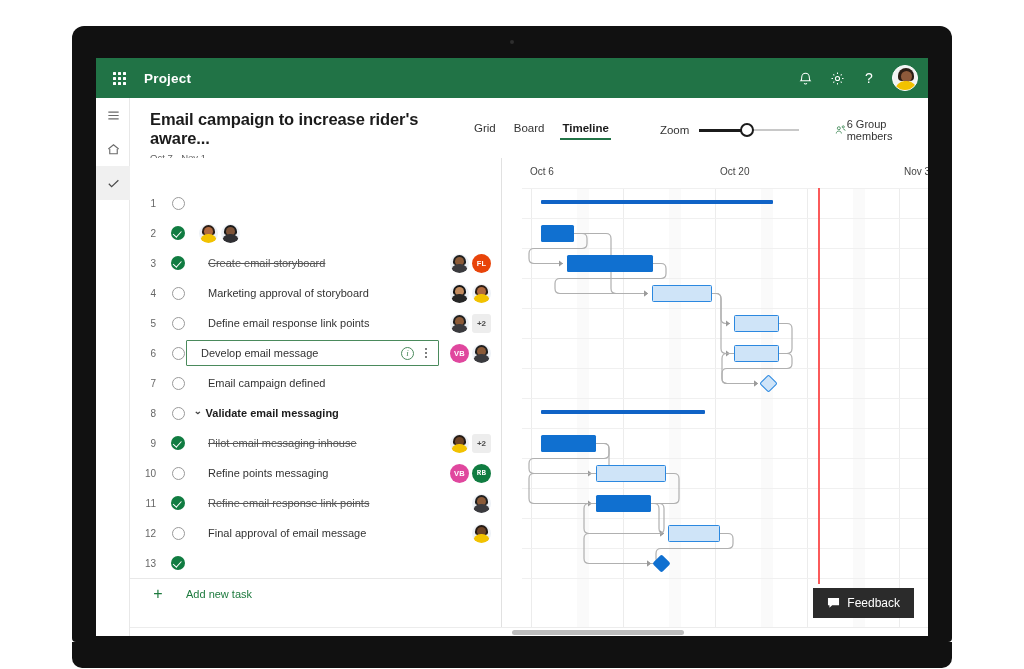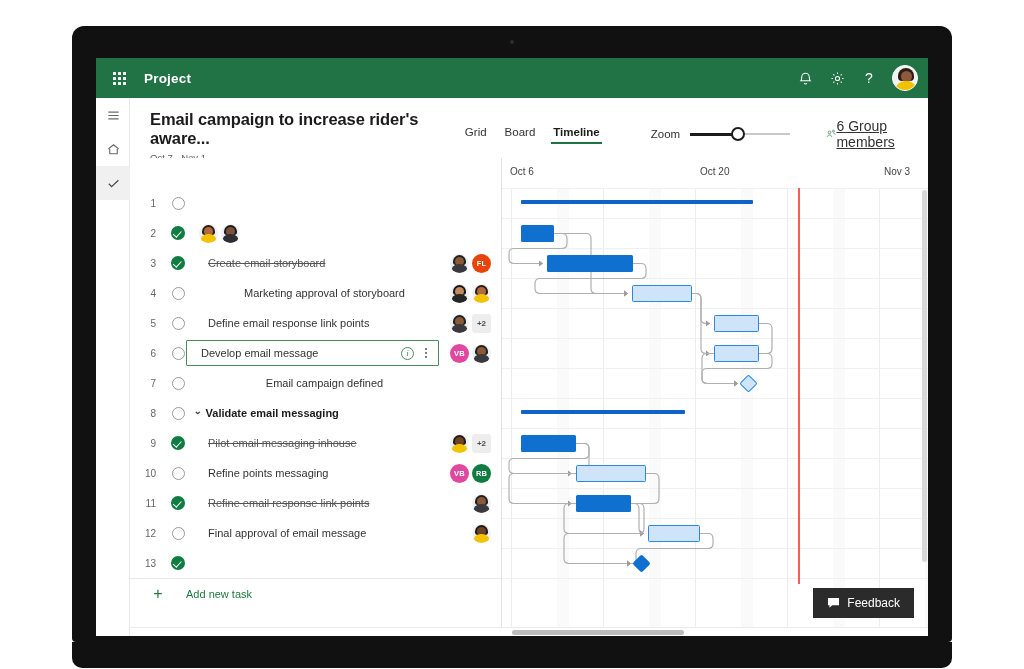--- a/index.html
+++ b/index.html
@@ -121,30 +121,30 @@
   #zoom-track-off { position: absolute; left: 0; top: 6px; width: 100px; height: 2px; background: #c8c8c8; }
   #zoom-track-on  { position: absolute; left: 0; top: 5.5px; width: 48px; height: 3px; background: #1b1b1b; }
   #zoom-thumb {
     position: absolute; left: 41px; top: 0px;
     width: 14px; height: 14px; border-radius: 50%;
     background: #ffffff; border: 2px solid #1b1b1b;
   }
   #members {
     display: flex; align-items: center; margin-left: 36px; cursor: pointer;
   }
-  #members-label { font-size: 14px; color: #333333; margin-left: 0; text-decoration: underline; }
+  #members-label { font-size: 11px; color: #333333; margin-left: 0; }
 
   
   #content { position: absolute; left: 34px; top: 100px; width: 798px; height: 478px; }
   #grid-pane {
     position: absolute; left: 0; top: 0; width: 372px; height: 478px;
     background: #ffffff; border-right: 1px solid #e1e1e1;
   }
   #chart-pane {
-    position: absolute; left: 372px; top: 0; width: 426px; height: 478px;
+    position: absolute; left: 392px; top: 0; width: 426px; height: 478px;
     background: #ffffff; overflow: hidden;
   }
 
   
   #grid-head { height: 30px; }
   .row {
     position: relative; height: 30px;
     display: flex; align-items: center;
     font-size: 11px; color: #333333;
   }
@@ -404,21 +404,21 @@
                   <div class="body" style="background: rgb(58, 58, 62);"></div>
                 </div>
                 <div class="av initials" style="background: rgb(232, 68, 10);">FL</div>
               </div>
             </div>
             <div class="row">
               <div class="row-num">4</div>
               <div class="chk">
                 <div class="ring"></div>
               </div>
-              <div class="tname" style="padding-left: 18px; text-align: center;">Marketing approval of storyboard</div>
+              <div class="tname" style="padding-left: 18px;">Marketing approval of storyboard</div>
               <div class="avatars">
                 <div class="av ph">
                   <div class="hair" style="left: 3px; top: 1px; width: 13px; height: 10px; background: rgb(20, 20, 20);"></div>
                   <div class="face" style="left: 5px; top: 3.5px; width: 9px; height: 9px; background: rgb(192, 138, 94);"></div>
                   <div class="body" style="background: rgb(38, 38, 38);"></div>
                 </div>
                 <div class="av ph">
                   <div class="hair" style="left: 3px; top: 1px; width: 13px; height: 10px; background: rgb(43, 29, 21);"></div>
                   <div class="face" style="left: 5px; top: 3.5px; width: 9px; height: 9px; background: rgb(176, 106, 62);"></div>
                   <div class="body" style="background: rgb(242, 194, 0);"></div>
@@ -462,21 +462,21 @@
                   <div class="face" style="left: 5px; top: 3.5px; width: 9px; height: 9px; background: rgb(138, 90, 56);"></div>
                   <div class="body" style="background: rgb(58, 58, 62);"></div>
                 </div>
               </div>
             </div>
             <div class="row">
               <div class="row-num">7</div>
               <div class="chk">
                 <div class="ring"></div>
               </div>
-              <div class="tname" style="padding-left: 18px; text-align: center;">Email campaign defined</div>
+              <div class="tname" style="padding-left: 18px;">Email campaign defined</div>
               <div class="avatars"></div>
             </div>
             <div class="row">
               <div class="row-num">8</div>
               <div class="chk">
                 <div class="ring"></div>
               </div>
               <div class="tname summary"><span class="caret" style="position: relative; top: -3px;">⌄</span>Validate email messaging</div>
               <div class="avatars"></div>
             </div>
@@ -496,21 +496,21 @@
               </div>
             </div>
             <div class="row">
               <div class="row-num">10</div>
               <div class="chk">
                 <div class="ring"></div>
               </div>
               <div class="tname" style="padding-left: 18px;">Refine points messaging</div>
               <div class="avatars">
                 <div class="av initials" style="background: rgb(224, 71, 158);">VB</div>
-                <div class="av initials" style="background: rgb(16, 124, 65);">RB</div>
+                <div class="av initials" style="background: rgb(16, 124, 65); font-family: Liberation Mono, monospace;">RB</div>
               </div>
             </div>
             <div class="row">
               <div class="row-num">11</div>
               <div class="chk">
                 <div class="done"></div>
               </div>
               <div class="tname struck" style="padding-left: 18px;">Refine email response link points</div>
               <div class="avatars">
                 <div class="av ph">

